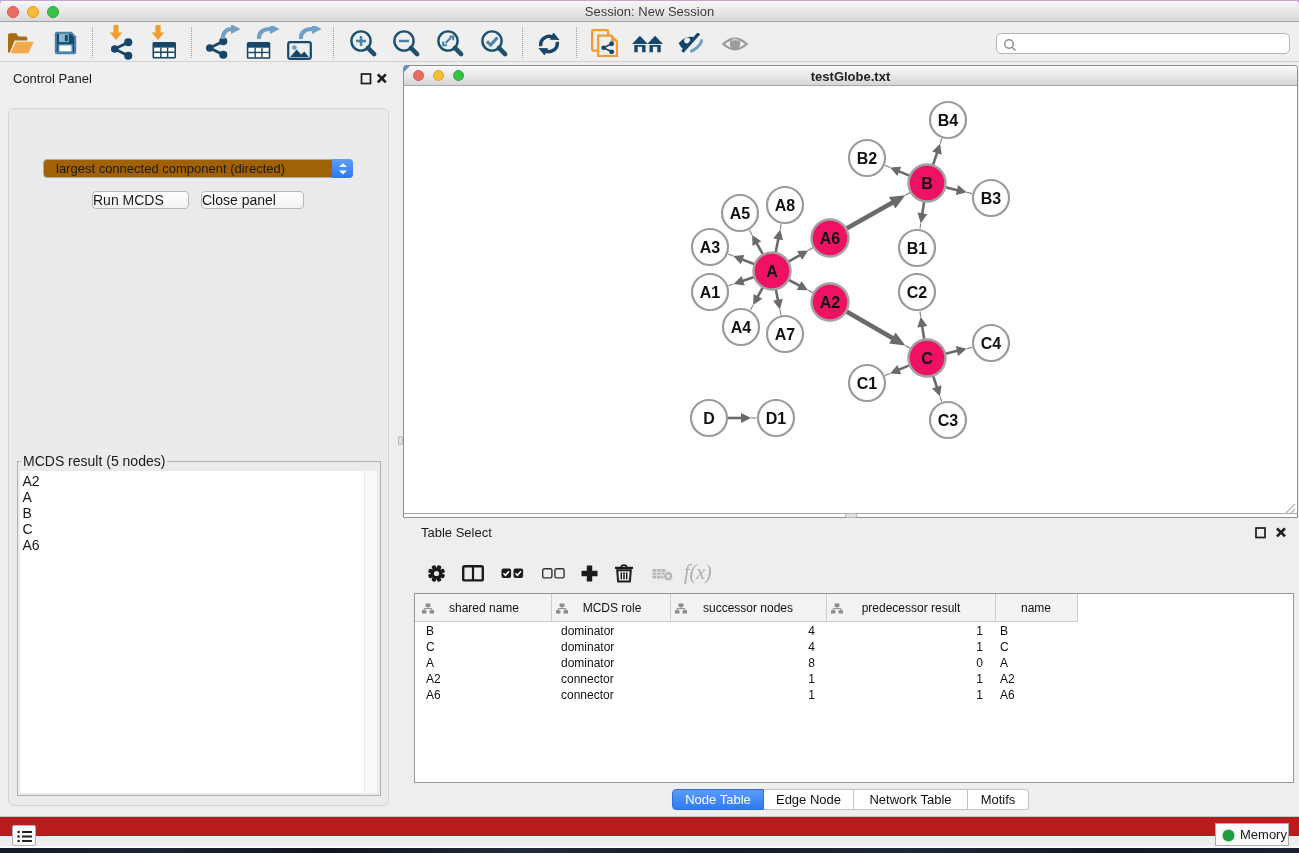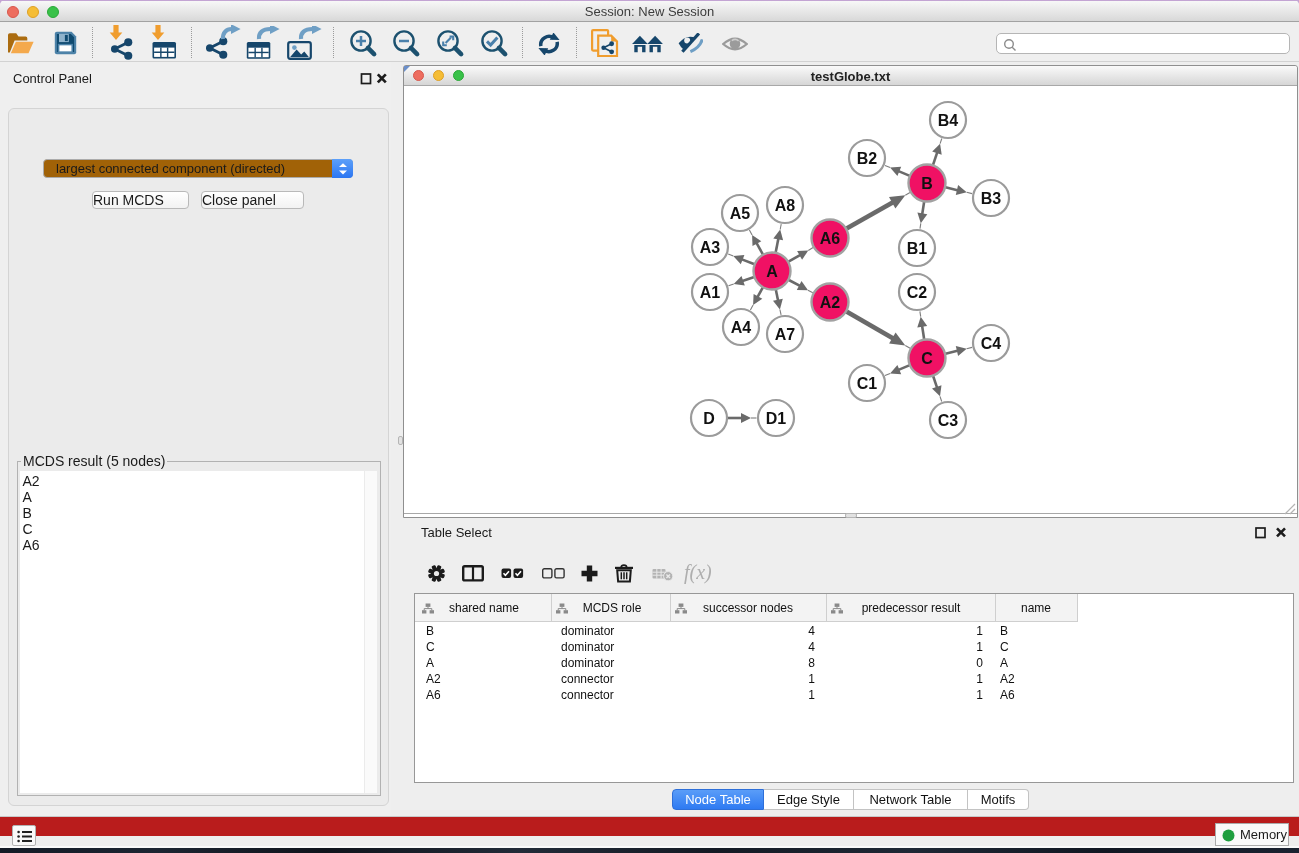--- a/index.html
+++ b/index.html
@@ -451,21 +451,21 @@
         <div class="cell num" style="left:468px;top:77px;width:100px">1</div>
         <div class="cell" style="left:585px;top:77px">A2</div>
         <div class="cell" style="left:11px;top:93px">A6</div>
         <div class="cell" style="left:146px;top:93px">connector</div>
         <div class="cell num" style="left:300px;top:93px;width:100px">1</div>
         <div class="cell num" style="left:468px;top:93px;width:100px">1</div>
         <div class="cell" style="left:585px;top:93px">A6</div>
     </div>
     <div id="btabs" class="abs tabs">
       <div class="tab btab first sel" style="width:92px">Node Table</div>
-      <div class="tab btab" style="width:90px">Edge Style</div>
+      <div class="tab btab" style="width:90px">Edge Node</div>
       <div class="tab btab" style="width:114px">Network Table</div>
       <div class="tab btab last" style="width:61px">Motifs</div>
     </div>
   </div>
   <div class="abs" style="left:0;top:846.4px;width:1299px;height:1.6px;background:#fafafa;z-index:40"></div>
   <div id="statusbar" class="abs">
     <div id="listbtn" class="abs">
       <svg class="wicon" style="left:4px;top:4px" width="16" height="13" viewBox="0 0 16 13">
           <circle cx="1.6" cy="2" r="1.3" fill="#222"></circle>
           <circle cx="1.6" cy="6.5" r="1.3" fill="#222"></circle>

